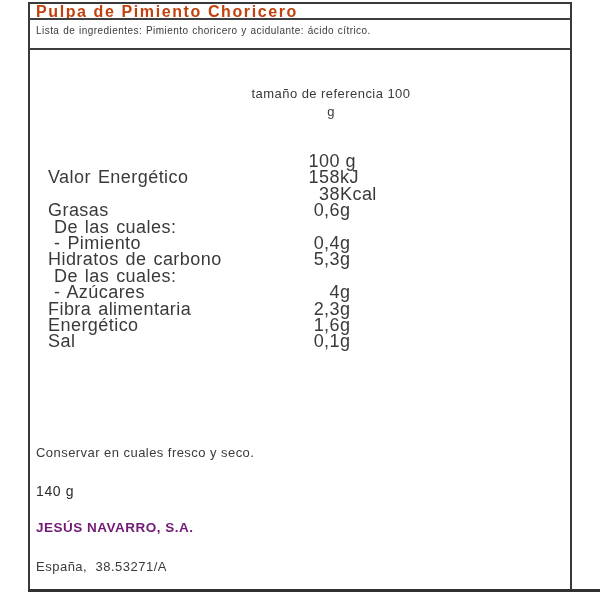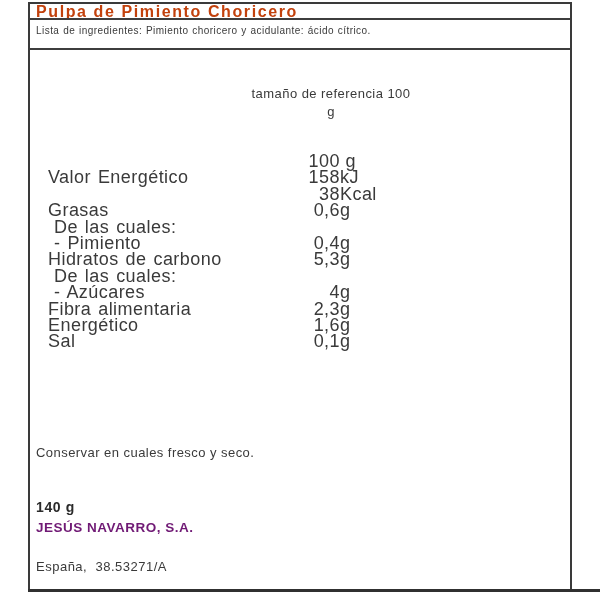--- a/index.html
+++ b/index.html
@@ -48,21 +48,21 @@
   .nlabel{position:absolute;left:14px;top:0;white-space:nowrap;word-spacing:1.5px;}
   .nlabel.ind{left:20px;}
   .nnum{position:absolute;left:160px;top:0;width:146px;text-align:right;}
   .nunit{position:absolute;left:306px;top:0;white-space:pre;}
   .storage{
     position:absolute;left:36px;top:445px;
     font-size:13px;letter-spacing:0.45px;white-space:nowrap;
   }
   .netweight{
     position:absolute;left:36px;top:483px;
-    font-size:14px;font-weight:bold;color:#2b2b2b;letter-spacing:0.6px;margin-top:16px;
+    font-size:14px;font-weight:normal;color:#2b2b2b;letter-spacing:0.6px;
   }
   .mfr-name{
     position:absolute;left:36px;top:520px;
     font-size:13.5px;font-weight:bold;color:#701a75;letter-spacing:0.5px;white-space:nowrap;
   }
   .mfr-address{
     position:absolute;left:36px;top:540px;
     font-size:13px;letter-spacing:0.7px;white-space:nowrap;
   }
   .mfr-country{

